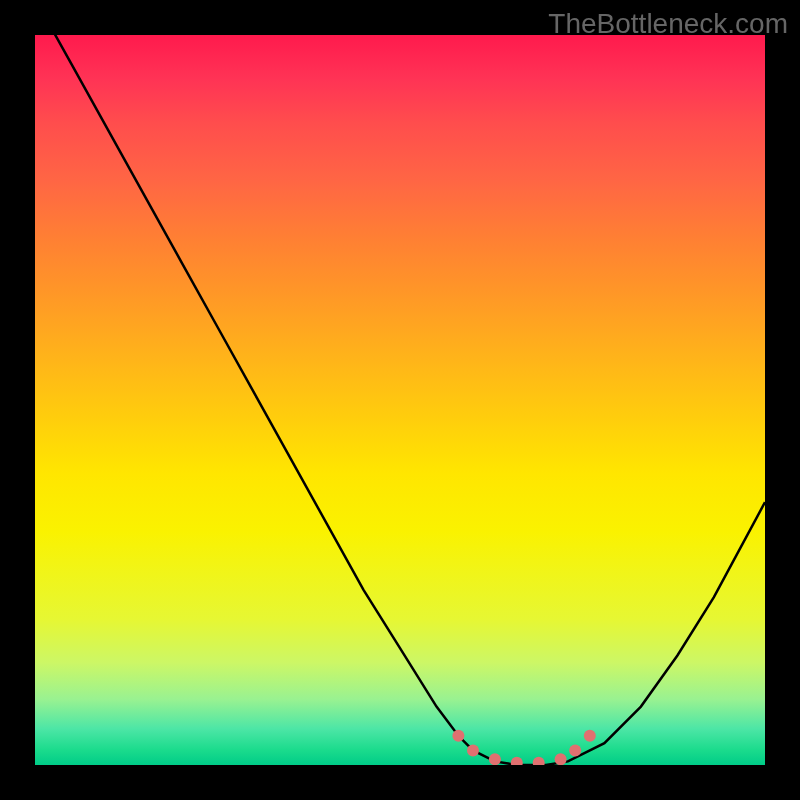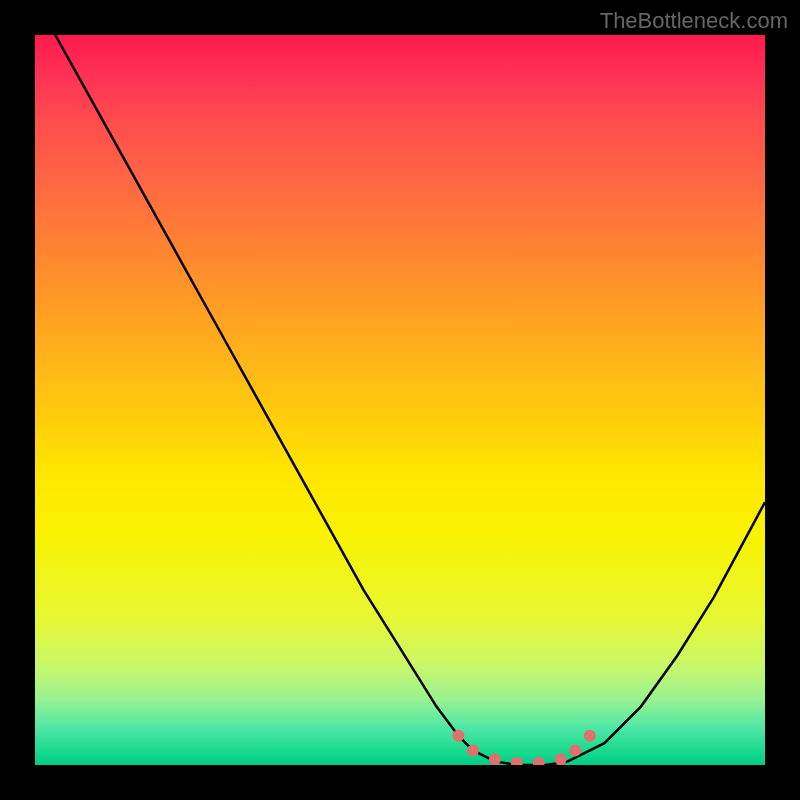--- a/index.html
+++ b/index.html
@@ -9,21 +9,21 @@
     background: #000;
     position: relative;
     font-family: Arial, sans-serif;
     overflow: hidden;
   }
   .watermark {
     position: absolute;
     top: 8px;
     right: 12px;
     color: #666;
-    font-size: 22px;
+    font-size: 28px;
     font-weight: 500;
     z-index: 10;
   }
   .plot-area {
     position: absolute;
     left: 35px;
     top: 35px;
     width: 730px;
     height: 730px;
     background: linear-gradient(to bottom,

